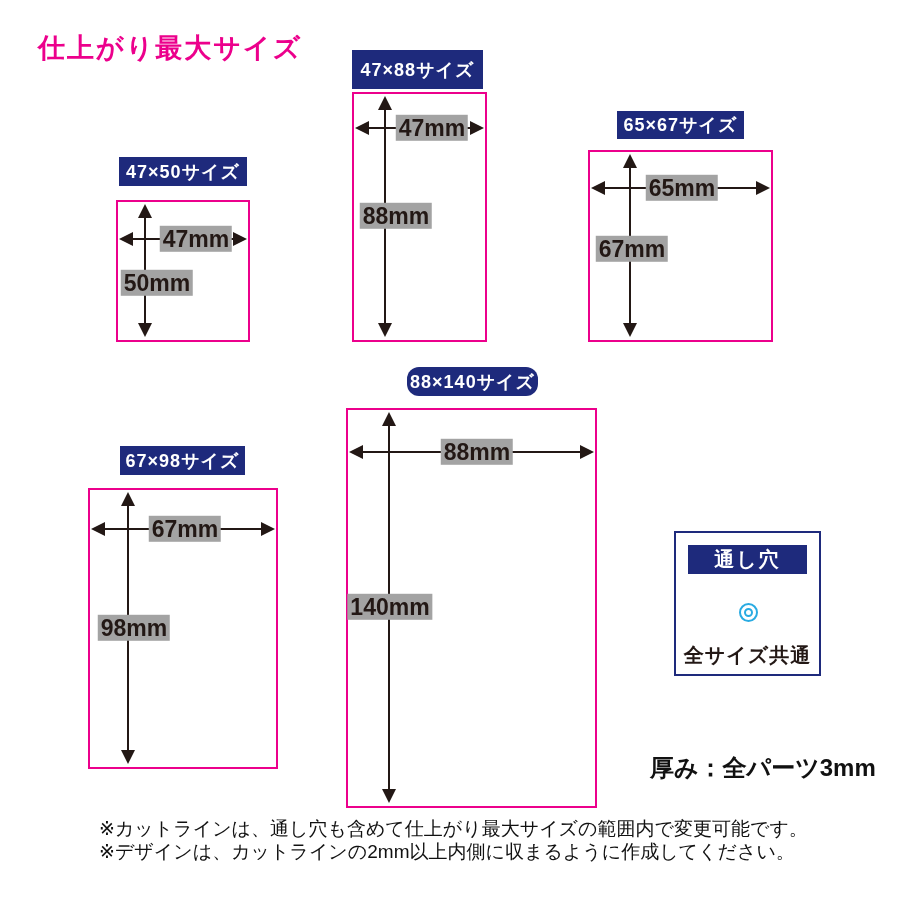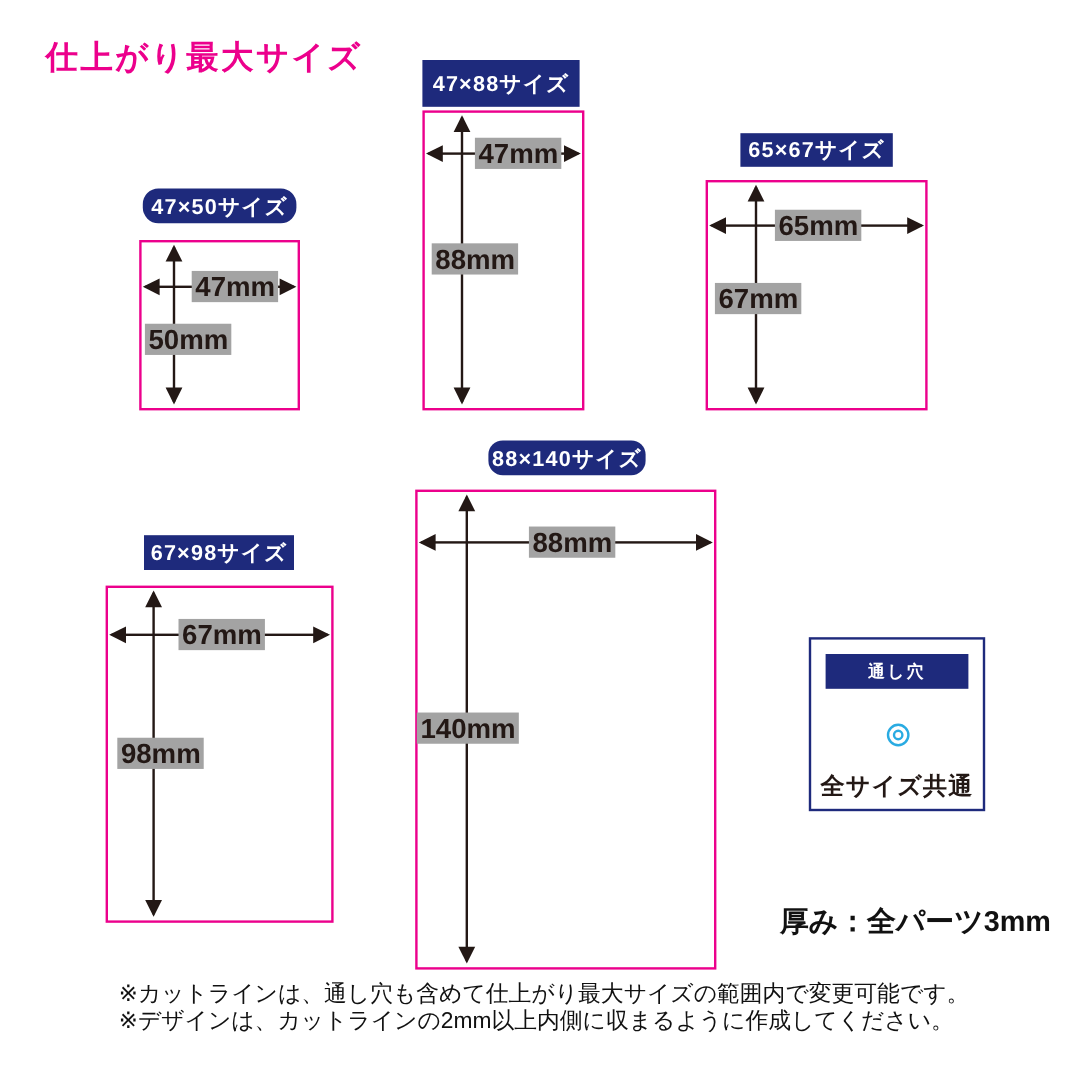--- a/index.html
+++ b/index.html
@@ -66,21 +66,21 @@
 
   
   .dim{
     position:absolute;transform:translate(-50%,-50%);
     background:#a3a3a3;padding:0 3px;
     font-size:23px;font-weight:bold;color:var(--line);
     white-space:nowrap;line-height:1.15;
   }
 
   
-  #g1 .size-label{left:119px;top:157px;width:128px;height:29px;border-radius:13px;}
+  #g1 .size-label{left:119px;top:157px;width:128px;height:29px;}
   #g1 .size-box{left:116px;top:200px;width:134px;height:142px;}
   #g1 .arrow-h{top:36px;}  #g1 .arrow-v{left:26px;}
   #g1 .dim-w{left:78px;top:37px;}  #g1 .dim-h{left:39px;top:81px;}
 
   #g2 .size-label{left:352px;top:50px;width:131px;height:39px;}
   #g2 .size-box{left:352px;top:92px;width:135px;height:250px;}
   #g2 .arrow-h{top:33px;}  #g2 .arrow-v{left:30px;}
   #g2 .dim-w{left:78px;top:34px;}  #g2 .dim-h{left:42px;top:122px;}
 
   #g3 .size-label{left:617px;top:111px;width:127px;height:28px;}
@@ -98,21 +98,21 @@
   #g5 .arrow-h{top:41px;}  #g5 .arrow-v{left:40px;}
   #g5 .dim-w{left:129px;top:42px;}  #g5 .dim-h{left:42px;top:197px;}
 
   
   .hole-panel{
     position:absolute;left:674px;top:531px;width:147px;height:145px;
     border:2px solid var(--navy);background:#fff;
   }
   .hole-badge{
     position:absolute;left:12px;top:12px;width:119px;height:29px;
-    background:var(--navy);color:#fff;font-size:14px;font-weight:bold;
+    background:var(--navy);color:#fff;font-size:20px;font-weight:bold;
     letter-spacing:2px;display:flex;align-items:center;justify-content:center;
     white-space:nowrap;
   }
   .hole-ring-outer{
     position:absolute;left:63px;top:70px;width:19px;height:19px;
     border:2.5px solid var(--holeBlue);border-radius:50%;
   }
   .hole-ring-inner{
     position:absolute;left:68px;top:75px;width:9px;height:9px;
     border:2px solid var(--holeBlue);border-radius:50%;

